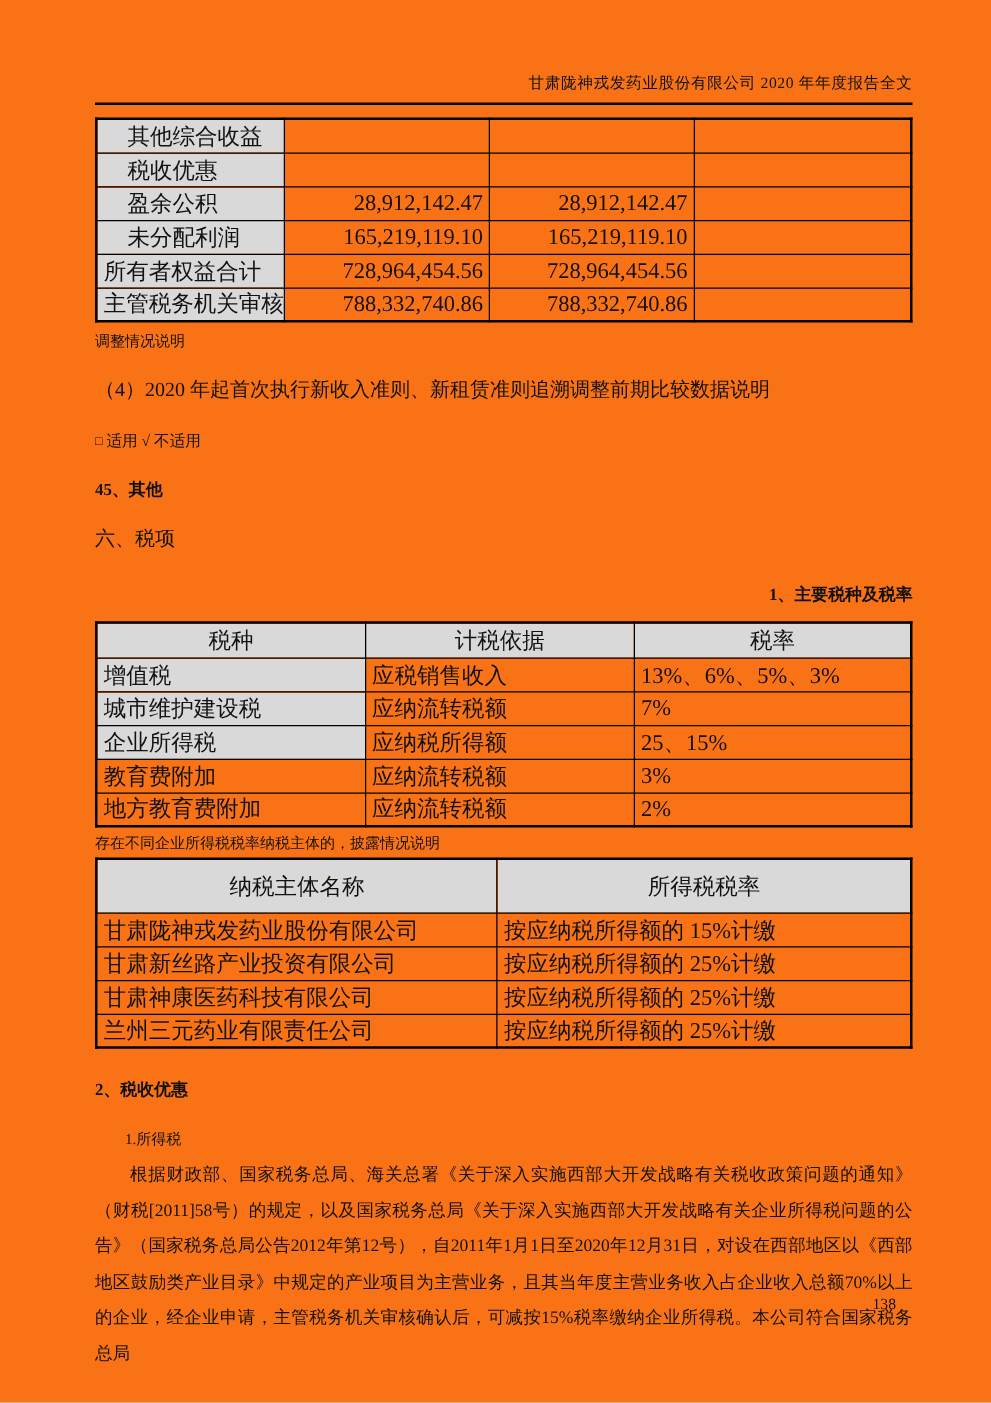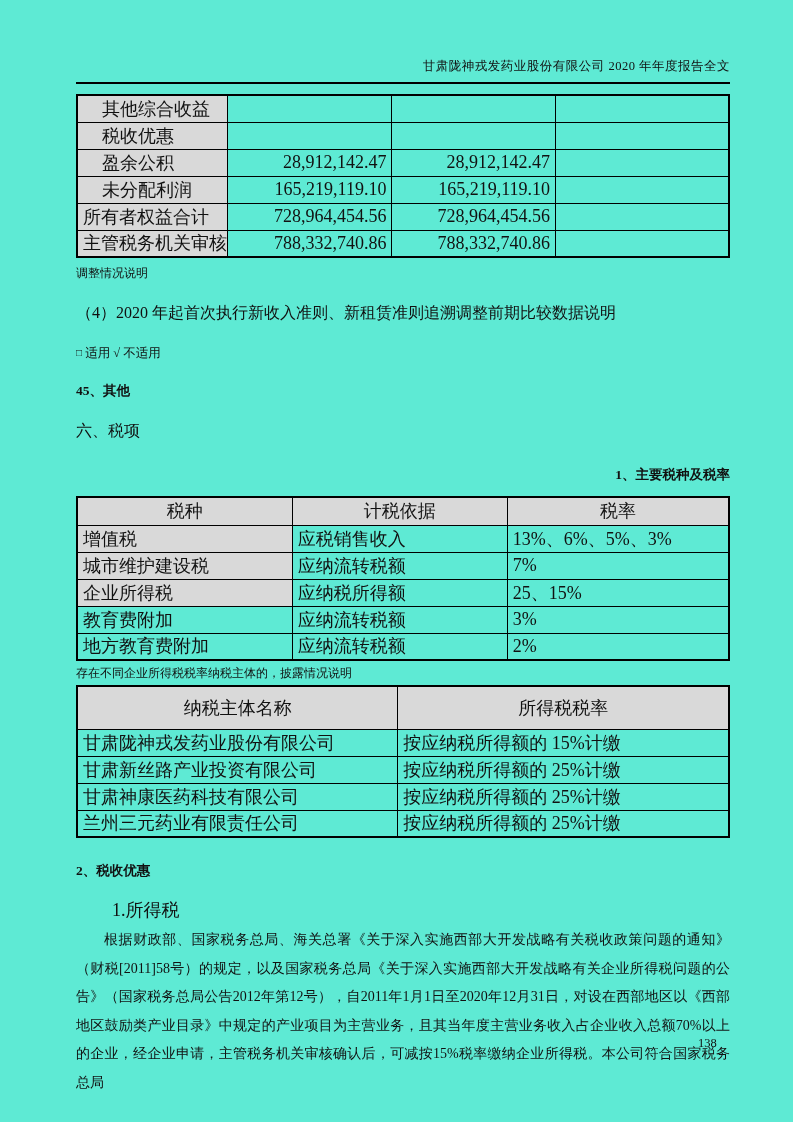--- a/index.html
+++ b/index.html
@@ -4,21 +4,21 @@
 <style>
   * { margin: 0; padding: 0; box-sizing: border-box; }
   html, body { background: #ffffff; }
   body {
     width: 793px; height: 1122px;
     font-family: "Liberation Serif", "DejaVu Serif", serif;
     color: #111111;
     position: relative;
     overflow: hidden;
   }
-  .page { position: absolute; left: 0; top: 0; width: 793px; height: 1122px; background: #5eead4; }
+  .page { position: absolute; left: 0; top: 0; width: 793px; height: 1122px; background: #f97316; }
   .content { position: absolute; left: 76px; top: 56px; width: 654px; }
 
   .doc-header {
     text-align: right;
     font-size: 12.5px;
     line-height: 20px;
     padding-bottom: 6px;
     border-bottom: 2px solid #000;
     letter-spacing: 0.5px;
   }
@@ -52,21 +52,21 @@
   .tax-table th { height: 28px; }
 
   .tax-note { margin-top: 4px; font-size: 12px; line-height: 16px; }
 
   .entity-table { margin-top: 4px; }
   .entity-table col.c1 { width: 49.2%; }
   .entity-table col.c2 { width: 50.8%; }
   .entity-table th { height: 43px; }
 
   .h-incentive { margin-top: 24px; font-size: 13.5px; font-weight: bold; line-height: 18px; }
-  .subtitle { margin-top: 20px; font-size: 18px; line-height: 20px; text-indent: 2em; }
+  .subtitle { margin-top: 20px; font-size: 12px; line-height: 20px; text-indent: 2em; }
   .paragraph {
     margin-top: 6px;
     font-size: 14px;
     line-height: 28.5px;
     text-align: justify;
     text-indent: 2em;
   }
 
   .page-number { position: absolute; left: 698px; top: 1036px; font-size: 12.5px; }
 </style>

